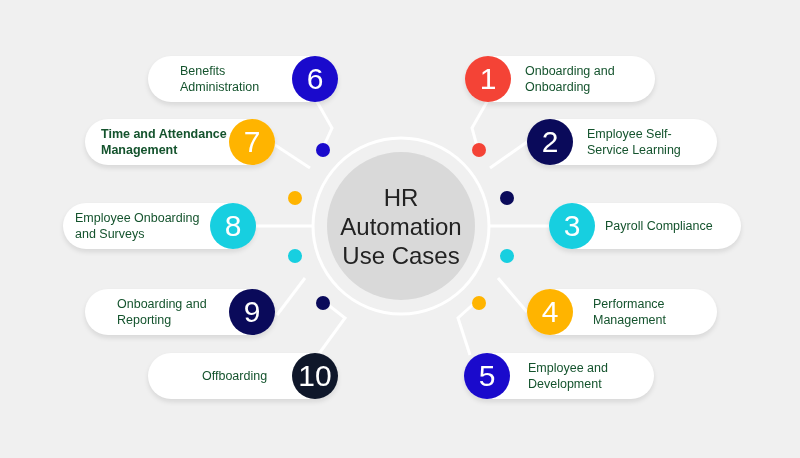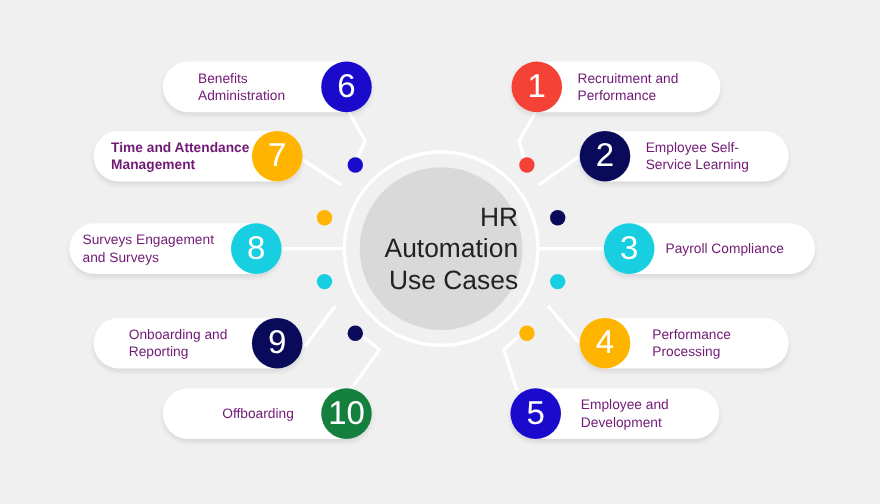--- a/index.html
+++ b/index.html
@@ -1,21 +1,21 @@
 <!DOCTYPE html>
 <html><head>
 <meta charset="utf-8">
 <style>
   html,body{margin:0;padding:0;}
   body{width:800px;height:458px;background:#f0f0f0;position:relative;overflow:hidden;font-family:"Liberation Sans",sans-serif;}
   svg.lines{position:absolute;left:0;top:0;width:800px;height:458px;}
-  .center{position:absolute;left:327px;top:152px;width:148px;height:148px;border-radius:50%;background:#d9d9d9;display:flex;align-items:center;justify-content:center;text-align:right;}
+  .center{position:absolute;left:327px;top:152px;width:148px;height:148px;border-radius:50%;background:#d9d9d9;display:flex;align-items:center;justify-content:center;text-align:center;}
   .center-title{font-size:24px;line-height:29px;font-weight:500;color:#222;width:140px;}
   .pill{position:absolute;height:46px;background:#fff;border-radius:23px;box-shadow:0 3px 5px rgba(0,0,0,0.10);}
-  .pill .txt{position:absolute;top:0;height:46px;display:flex;align-items:center;font-size:12.5px;line-height:16px;color:#701a75;}
+  .pill .txt{position:absolute;top:0;height:46px;display:flex;align-items:center;font-size:12.5px;line-height:16px;color:#14532d;}
   .badge{position:absolute;width:46px;height:46px;border-radius:50%;display:flex;align-items:center;justify-content:center;color:#fff;font-size:30px;font-weight:500;}
   .dot{position:absolute;width:14px;height:14px;border-radius:50%;}
 </style>
 </head>
 <body>
 
 <svg class="lines">
   <circle cx="401" cy="226" r="88" fill="none" stroke="#fff" stroke-width="3"></circle>
   <g stroke="#fff" stroke-width="3" fill="none">
     <polyline points="488,100 472,128 478,150"></polyline>
@@ -38,60 +38,60 @@
 <div class="dot" style="left:472px;top:143px;background:#f44336"></div>
 <div class="dot" style="left:500px;top:191px;background:#0a0a5a"></div>
 <div class="dot" style="left:500px;top:249px;background:#17cfe0"></div>
 <div class="dot" style="left:472px;top:296px;background:#ffb400"></div>
 <div class="dot" style="left:316px;top:143px;background:#1a0acc"></div>
 <div class="dot" style="left:288px;top:191px;background:#ffb400"></div>
 <div class="dot" style="left:288px;top:249px;background:#17cfe0"></div>
 <div class="dot" style="left:316px;top:296px;background:#0a0a5a"></div>
 
 <div class="pill" style="left:465px;top:56px;width:190px;">
-  <div class="txt" style="left:60px;width:120px">Recruitment and Performance</div>
+  <div class="txt" style="left:60px;width:120px">Onboarding and Onboarding</div>
 </div>
 <div class="badge" style="left:465px;top:56px;background:#f44336">1</div>
 
 <div class="pill" style="left:527px;top:119px;width:190px;">
   <div class="txt" style="left:60px;width:125px">Employee Self-Service Learning</div>
 </div>
 <div class="badge" style="left:527px;top:119px;background:#0a0a5a">2</div>
 
 <div class="pill" style="left:549px;top:203px;width:192px;">
   <div class="txt" style="left:56px;width:130px">Payroll Compliance</div>
 </div>
 <div class="badge" style="left:549px;top:203px;background:#17cfe0">3</div>
 
 <div class="pill" style="left:527px;top:289px;width:190px;">
-  <div class="txt" style="left:66px;width:115px">Performance Processing</div>
+  <div class="txt" style="left:66px;width:115px">Performance Management</div>
 </div>
 <div class="badge" style="left:527px;top:289px;background:#ffb400">4</div>
 
 <div class="pill" style="left:464px;top:353px;width:190px;">
   <div class="txt" style="left:64px;width:120px">Employee and Development</div>
 </div>
 <div class="badge" style="left:464px;top:353px;background:#1a0acc">5</div>
 
 <div class="pill" style="left:148px;top:56px;width:190px;">
   <div class="txt" style="left:32px;width:110px">Benefits Administration</div>
 </div>
 <div class="badge" style="left:292px;top:56px;background:#1a0acc">6</div>
 
 <div class="pill" style="left:85px;top:119px;width:190px;font-weight:bold;">
   <div class="txt" style="left:16px;width:135px">Time and Attendance Management</div>
 </div>
 <div class="badge" style="left:229px;top:119px;background:#ffb400">7</div>
 
 <div class="pill" style="left:63px;top:203px;width:192px;">
-  <div class="txt" style="left:12px;width:140px">Surveys Engagement and Surveys</div>
+  <div class="txt" style="left:12px;width:140px">Employee Onboarding and Surveys</div>
 </div>
 <div class="badge" style="left:210px;top:203px;background:#17cfe0">8</div>
 
 <div class="pill" style="left:85px;top:289px;width:190px;">
   <div class="txt" style="left:32px;width:110px">Onboarding and Reporting</div>
 </div>
 <div class="badge" style="left:229px;top:289px;background:#0a0a5a">9</div>
 
 <div class="pill" style="left:148px;top:353px;width:190px;">
   <div class="txt" style="left:54px;width:100px">Offboarding</div>
 </div>
-<div class="badge" style="left:292px;top:353px;background:#15803d">10</div>
+<div class="badge" style="left:292px;top:353px;background:#0f172a">10</div>
 
 </body></html>

